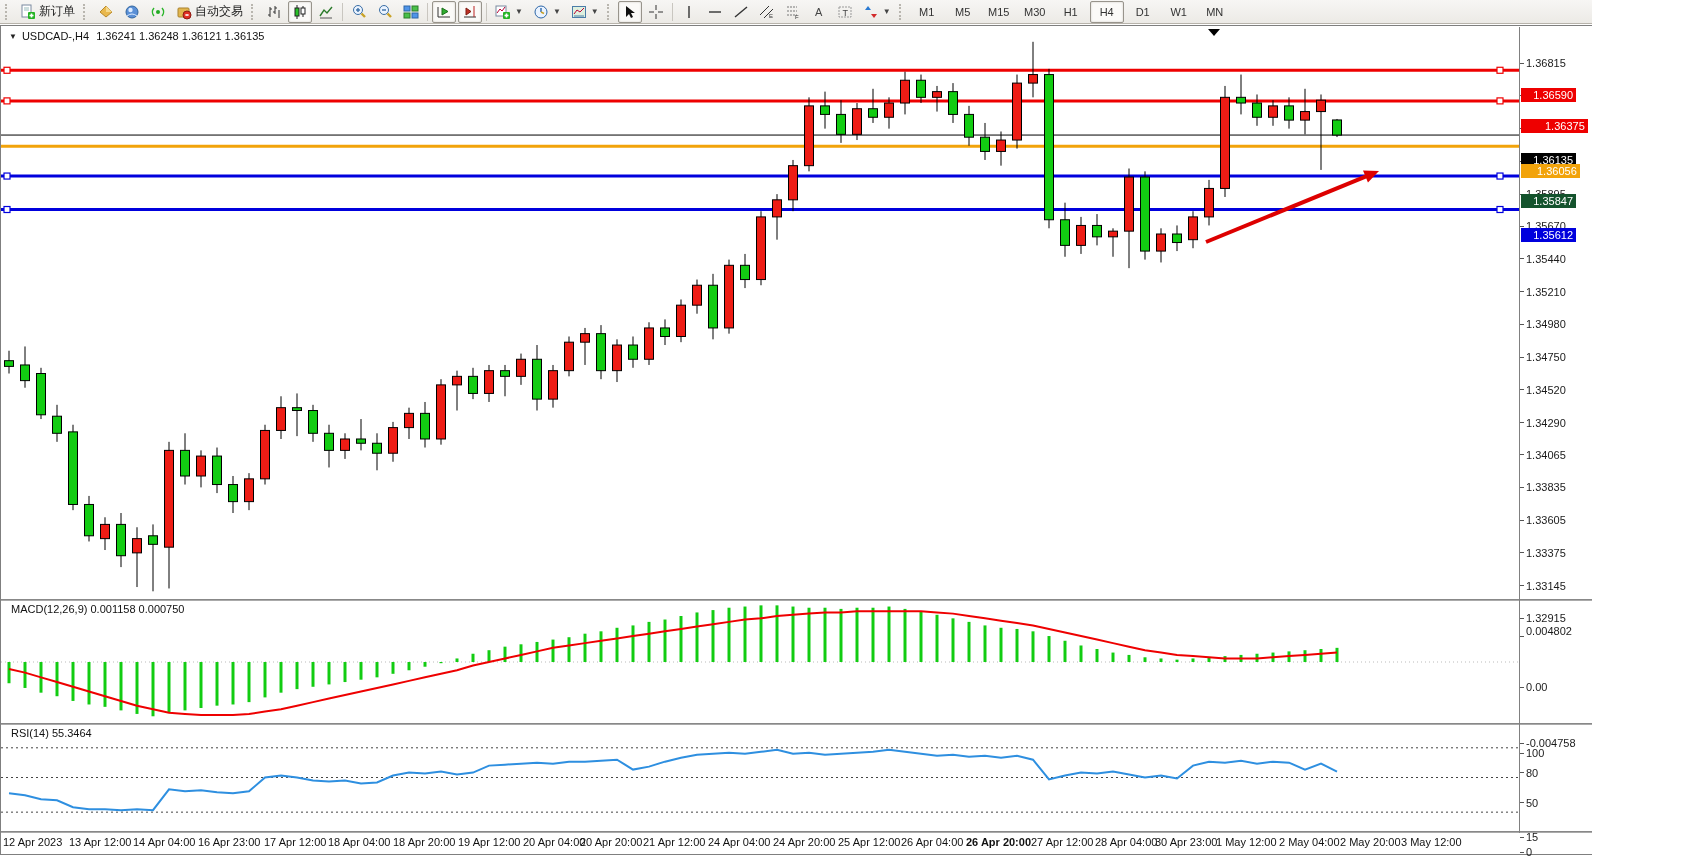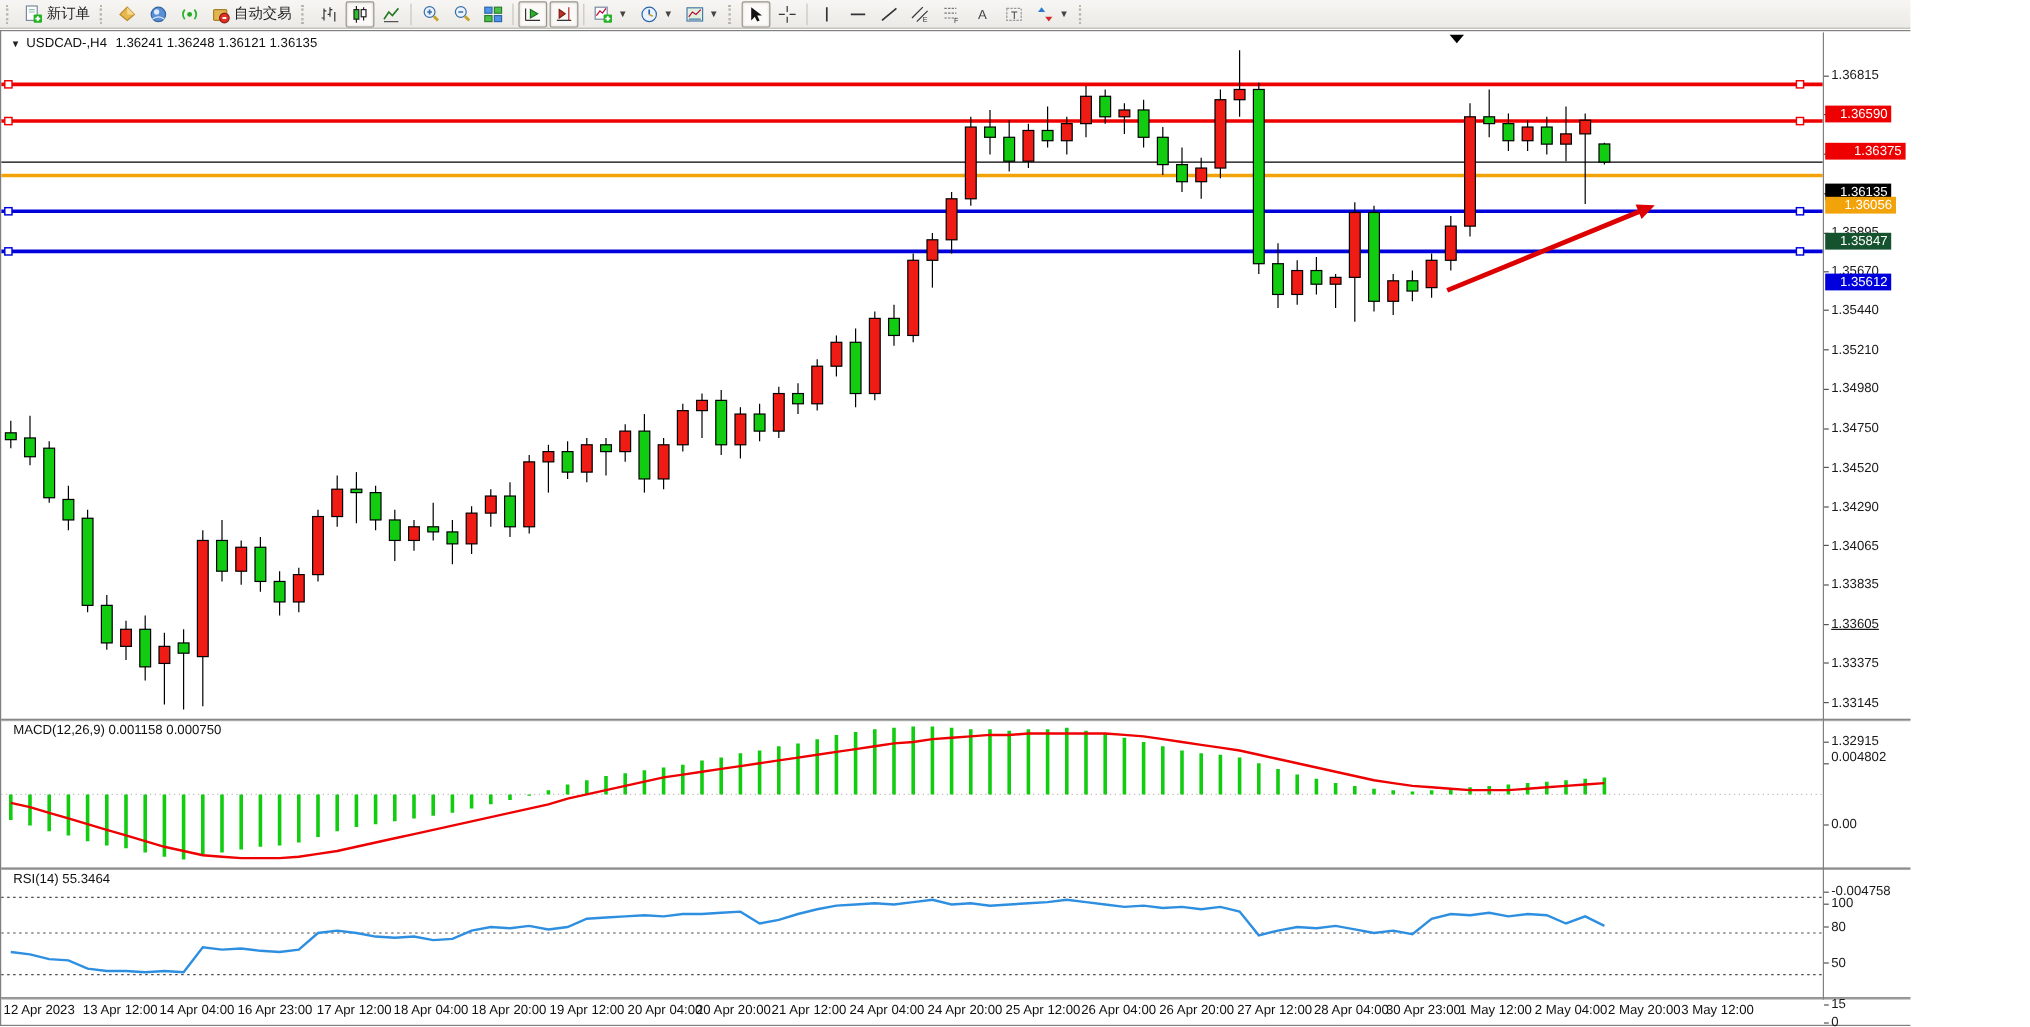--- a/index.html
+++ b/index.html
@@ -282,20 +282,31 @@
     <span class="tbtn">
       <span class="icon16">
         <svg width="16" height="16">
             <polygon points="5,2 8,6 2,6" fill="#2a7ad2"></polygon>
             <polygon points="11,14 14,10 8,10" fill="#d22a2a"></polygon>
           </svg>
       </span>
         <span class="drop">▼</span>
     </span>
     <span class="grip"></span>
+    <span id="tf-box" style="display:flex;">
+        <span class="tbtn tf">M1</span>
+        <span class="tbtn tf">M5</span>
+        <span class="tbtn tf">M15</span>
+        <span class="tbtn tf">M30</span>
+        <span class="tbtn tf">H1</span>
+        <span class="tbtn tf active">H4</span>
+        <span class="tbtn tf">D1</span>
+        <span class="tbtn tf">W1</span>
+        <span class="tbtn tf">MN</span>
+      </span>
     <div id="tb-right">
       <span class="icon16">
         <svg width="16" height="16">
             <circle cx="7" cy="6.5" r="4.5" fill="none" stroke="#2c66a8" stroke-width="1.6"></circle>
             <line x1="10.5" y1="10" x2="14" y2="13.5" stroke="#2c66a8" stroke-width="2"></line>
           </svg>
       </span>
       <span class="icon16" style="position:relative;">
         <svg width="16" height="16">
             <path d="M2 4 q0 -2 2.5 -2 h7 q2.5 0 2.5 2 v5 q0 2 -2.5 2 h-5 l-3.5 3 v-3 q-1 0 -1 -2 z" fill="#d6d3cd" stroke="#9b978f"></path>
@@ -609,21 +620,21 @@
         <div class="axis-tick" style="top: 161.721px;"><span class="dash"></span>1.35895</div>
         <div class="axis-tick" style="top: 193.751px;"><span class="dash"></span>1.35670</div>
         <div class="axis-tick" style="top: 226.492px;"><span class="dash"></span>1.35440</div>
         <div class="axis-tick" style="top: 259.234px;"><span class="dash"></span>1.35210</div>
         <div class="axis-tick" style="top: 291.976px;"><span class="dash"></span>1.34980</div>
         <div class="axis-tick" style="top: 324.718px;"><span class="dash"></span>1.34750</div>
         <div class="axis-tick" style="top: 357.46px;"><span class="dash"></span>1.34520</div>
         <div class="axis-tick" style="top: 390.202px;"><span class="dash"></span>1.34290</div>
         <div class="axis-tick" style="top: 422.232px;"><span class="dash"></span>1.34065</div>
         <div class="axis-tick" style="top: 454.974px;"><span class="dash"></span>1.33835</div>
-        <div class="axis-tick" style="top: 487.716px; text-decoration: underline;"><span class="dash"></span>1.33605</div>
+        <div class="axis-tick" style="top: 487.716px;"><span class="dash"></span>1.33605</div>
         <div class="axis-tick" style="top: 520.457px;"><span class="dash"></span>1.33375</div>
         <div class="axis-tick" style="top: 553.199px;"><span class="dash"></span>1.33145</div>
         <div class="axis-tick" style="top: 585.941px;"><span class="dash"></span>1.32915</div>
         <div class="ptag" style="top: 62.2832px; background: rgb(238, 0, 0);">1.36590</div>
         <div class="ptag" style="top: 92.8897px; background: rgb(238, 0, 0); padding-left: 24px;">1.36375</div>
         <div class="ptag" style="top: 127.055px; background: rgb(0, 0, 0);">1.36135</div>
         <div class="ptag" style="top: 138.301px; background: rgb(242, 163, 10); color: rgb(255, 255, 255); padding-left: 16px;">1.36056</div>
         <div class="ptag" style="top: 168.054px; background: #14532d;">1.35847</div>
         <div class="ptag" style="top: 201.507px; background: rgb(0, 0, 221);">1.35612</div>
         <div class="axis-tick" style="top: 597.836px; align-items: flex-end;"><span class="dash"></span>0.004802</div>
@@ -644,21 +655,21 @@
         <div class="date-lbl" style="left: 327px;">18 Apr 04:00</div>
         <div class="date-lbl" style="left: 392px;">18 Apr 20:00</div>
         <div class="date-lbl" style="left: 457px;">19 Apr 12:00</div>
         <div class="date-lbl" style="left: 522px;">20 Apr 04:00</div>
         <div class="date-lbl" style="left: 579px;">20 Apr 20:00</div>
         <div class="date-lbl" style="left: 642px;">21 Apr 12:00</div>
         <div class="date-lbl" style="left: 707px;">24 Apr 04:00</div>
         <div class="date-lbl" style="left: 772px;">24 Apr 20:00</div>
         <div class="date-lbl" style="left: 837px;">25 Apr 12:00</div>
         <div class="date-lbl" style="left: 900px;">26 Apr 04:00</div>
-        <div class="date-lbl" style="left: 965px;">26 Apr 20:00</div>
+        <div class="date-lbl" style="left: 965px; font-weight: bold;">26 Apr 20:00</div>
         <div class="date-lbl" style="left: 1030px;">27 Apr 12:00</div>
         <div class="date-lbl" style="left: 1094px;">28 Apr 04:00</div>
         <div class="date-lbl" style="left: 1154px;">30 Apr 23:00</div>
         <div class="date-lbl" style="left: 1215px;">1 May 12:00</div>
         <div class="date-lbl" style="left: 1278px;">2 May 04:00</div>
         <div class="date-lbl" style="left: 1339px;">2 May 20:00</div>
         <div class="date-lbl" style="left: 1400px;">3 May 12:00</div>
       </div>
   </div>
 </div>

